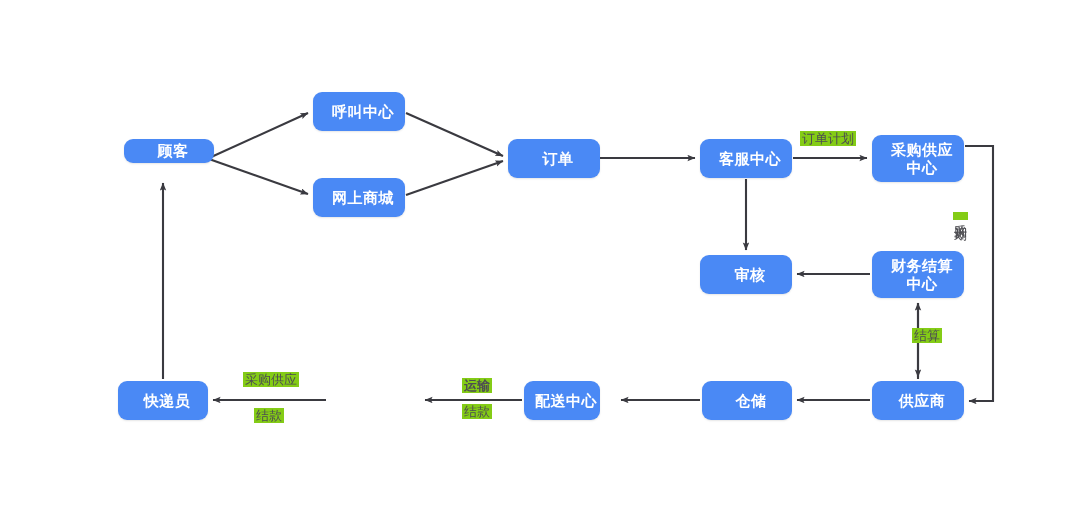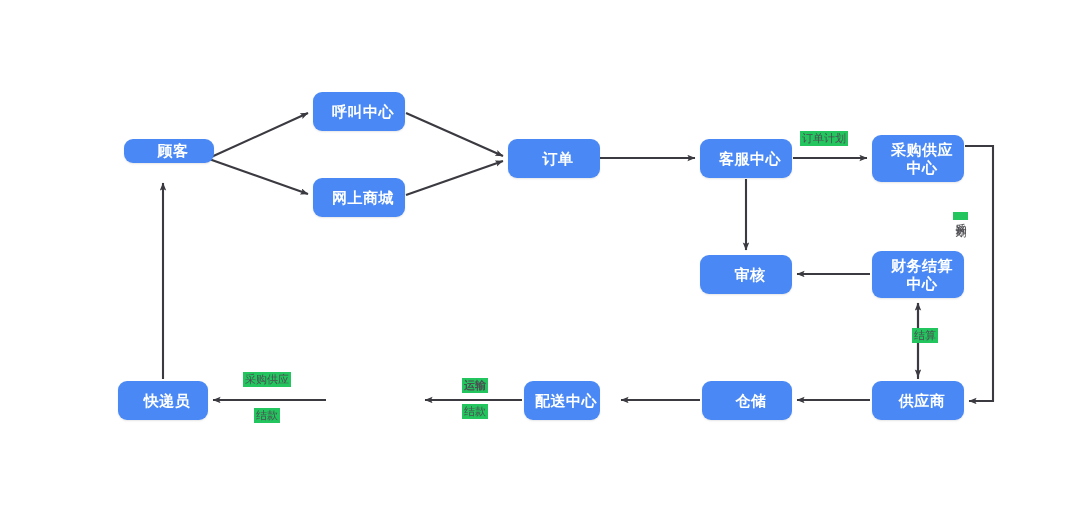--- a/index.html
+++ b/index.html
@@ -40,26 +40,26 @@
     font-size: 15px;
     line-height: 18px;
     letter-spacing: 0.5px;
     box-shadow: 0 1px 2px rgba(0,0,0,0.10);
     white-space: pre-line;
     padding-left: 8px;
   }
   .edge-label {
     position: absolute;
     color: #4d4d52;
-    font-size: 11px;
+    font-size: 13px;
     line-height: 15px;
     font-weight: normal;
     white-space: pre-line;
     text-align: center;
-    background: #22c55e;
+    background: #84cc16;
     padding: 0 2px;
   }
   .edge-label.vertical {
     writing-mode: vertical-rl;
     text-orientation: upright;
     letter-spacing: 1px;
     padding: 2px 0;
   }
 </style>
 </head>

